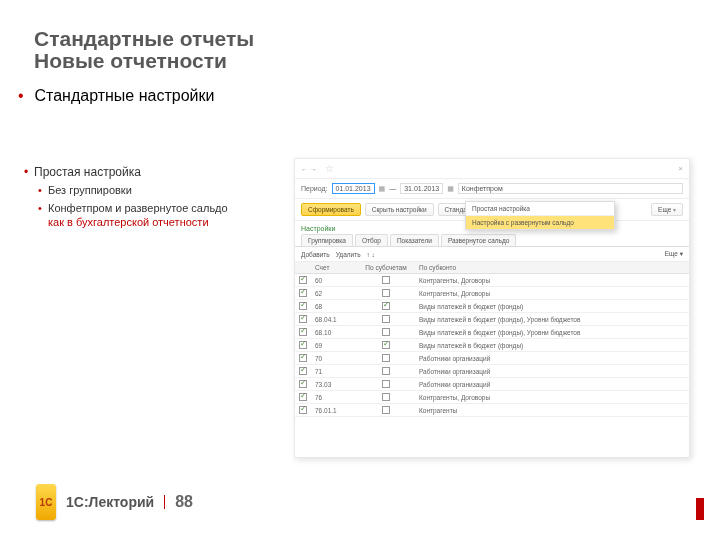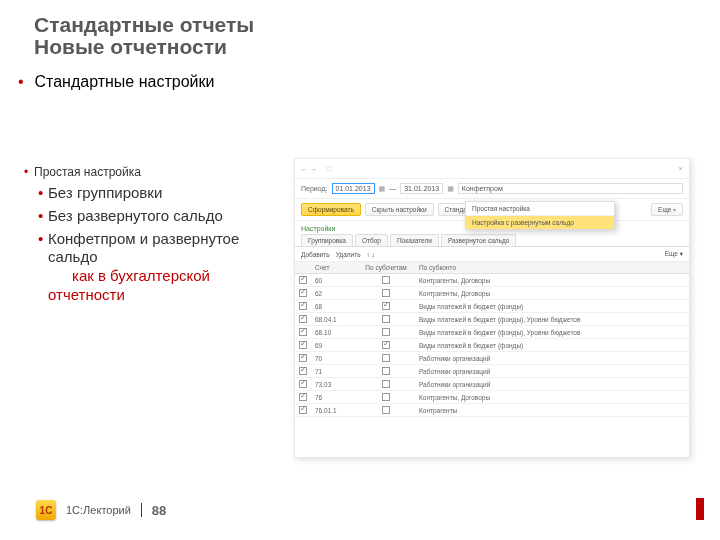--- a/index.html
+++ b/index.html
@@ -9,21 +9,21 @@
     height: 540px;
     background: #fff;
     overflow: hidden;
     position: relative;
     color: #333;
   }
   .slide-title {
     font-size: 21px;
     font-weight: 700;
     color: #595959;
-    padding: 14px 0 0 34px;
+    padding: 28px 0 0 34px;
     line-height: 1.05;
   }
   .subtitle {
     font-size: 16px;
     color: #000;
     padding: 14px 0 0 32px;
     line-height: 1.2;
   }
   .subtitle::before {
     content: "•";
@@ -41,33 +41,33 @@
   }
   .b1 { margin-bottom: 4px; line-height: 1.25; }
   .b1::before {
     content: "•";
     color: #c00000;
     display: inline-block;
     width: 10px;
     margin-left: -10px;
   }
   .b2 {
-    font-size: 15px;
+    font-size: 11px;
     margin-left: 14px;
     margin-bottom: 4px;
     line-height: 1.25;
   }
   .b2::before {
     content: "•";
     color: #c00000;
     display: inline-block;
     width: 10px;
     margin-left: -10px;
   }
-  .red { color: #c00000; margin-left: 24px; }
+  .red { color: #c00000; }
   .screenshot {
     position: absolute;
     top: 158px;
     left: 294px;
     width: 396px;
     height: 300px;
     background: #fff;
     border: 1px solid #e8e8e8;
     box-shadow: 2px 2px 6px rgba(0,0,0,0.12);
     font-size: 7px;
@@ -202,34 +202,34 @@
   }
   .footer {
     position: absolute;
     bottom: 20px;
     left: 36px;
     display: flex;
     align-items: center;
     gap: 10px;
   }
   .logo-1c {
-    width: 20px; height: 20px;
+    width: 20px; height: 36px;
     background: linear-gradient(#ffd84d,#f0a800);
     border-radius: 3px;
     color: #b33a00;
     font-weight: 700;
     font-size: 10px;
     display: flex;
     align-items: center;
     justify-content: center;
     box-shadow: 0 1px 2px rgba(0,0,0,0.3);
   }
-  .foot-label { font-weight: 400; font-size: 11px; color: #555; }
+  .foot-label { font-weight: 700; font-size: 14px; color: #555; }
   .foot-sep { width: 1px; height: 14px; background: #c00000; }
-  .page-num { font-size: 13px; color: #666; font-weight: 700; }
+  .page-num { font-size: 16px; color: #666; font-weight: 700; }
   .right-bar {
     position: absolute;
     right: 16px;
     bottom: 20px;
     width: 8px; height: 22px;
     background: #c00000;
   }
 </style>
 </head>
 <body>
@@ -239,21 +239,20 @@
   <div>Новые отчетности</div>
 </div>
 
 <div class="subtitle">
   <span>Стандартные настройки</span><br>
 </div>
 
 <div class="left-col">
   <div class="b1">Простая настройка</div>
   <div class="b2">Без группировки</div>
-  <div class="b2">Без развернутого сальдо</div>
   <div class="b2" style="margin-top:4px"><span>Конфетпром и развернутое сальдо</span><br><span class="red">как в бухгалтерской отчетности</span></div>
 </div>
 
 <div class="screenshot">
   <div class="ss-header">
     <span class="ss-arrows">← →</span>
     <span class="ss-star">☆</span>
     <span class="ss-close">×</span>
   </div>
   <div class="ss-toolbar">

